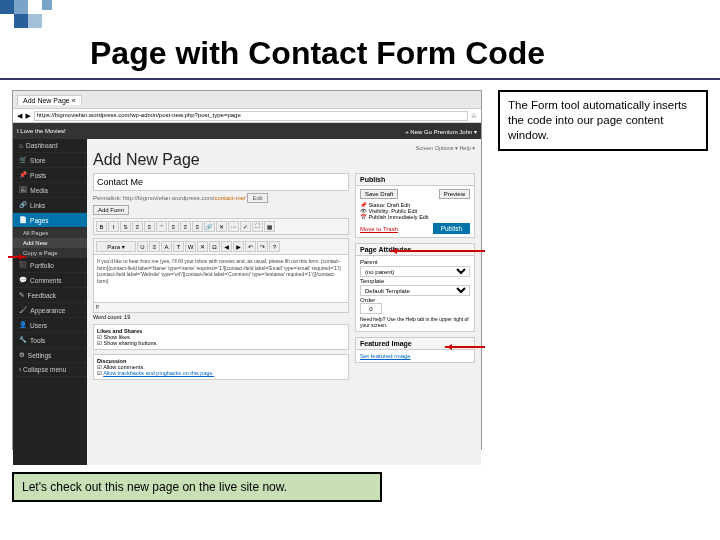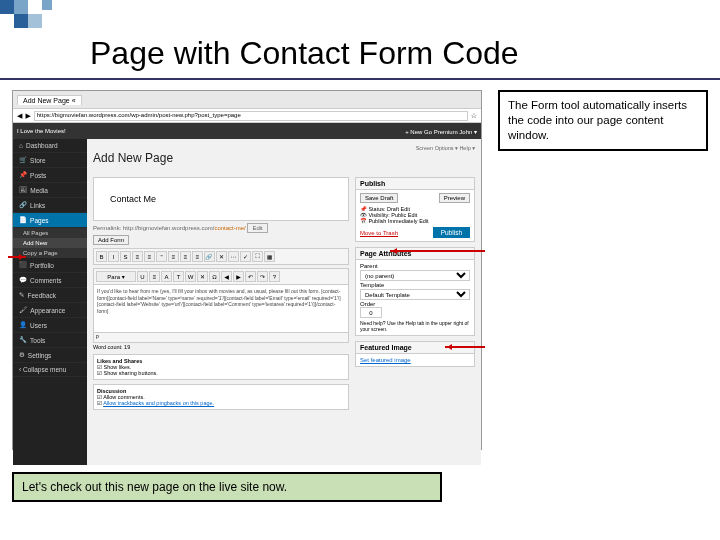--- a/index.html
+++ b/index.html
@@ -4,58 +4,58 @@
 <style>
 *{box-sizing:border-box;margin:0;padding:0}
 body{font-family:Arial,sans-serif;background:#fff;width:720px;height:540px;position:relative;overflow:hidden}
 .deco{position:absolute;top:0;left:0;width:90px;height:35px}
 .sq{position:absolute;background:#2a6099}
 .sq1{left:0;top:0;width:14px;height:14px}
 .sq2{left:14px;top:0;width:14px;height:14px;background:#7aa5c9}
 .sq3{left:14px;top:14px;width:14px;height:14px}
 .sq4{left:28px;top:14px;width:14px;height:14px;background:#a3c1d9}
 .sq5{left:42px;top:0;width:10px;height:10px;background:#7aa5c9}
-.title{position:absolute;top:35px;left:90px;font-size:32px;font-weight:400;color:#000}
+.title{position:absolute;top:35px;left:90px;font-size:32px;font-weight:700;color:#000}
 .hr{position:absolute;top:78px;left:0;width:720px;height:2px;background:#336}
 .screenshot{position:absolute;top:90px;left:12px;width:470px;height:360px;border:1px solid #999;background:#f7f7f7;font-size:7px}
 .browser-bar{height:18px;background:#e8e8e8;border-bottom:1px solid #ccc;display:flex;align-items:center;padding:0 4px;gap:3px}
 .tab{background:#fff;border:1px solid #ccc;border-bottom:none;padding:1px 5px;font-size:7px}
 .url-bar{height:14px;background:#fff;border-bottom:1px solid #ccc;display:flex;align-items:center;padding:0 4px;gap:3px}
 .url-input{flex:1;border:1px solid #ccc;height:10px;font-size:6px;padding:0 2px}
 .wp-area{display:flex;height:326px}
 .wp-sidebar{width:74px;background:#222;color:#ccc;font-size:6.5px}
 .wp-header{height:16px;background:#333;display:flex;align-items:center;padding:0 4px;color:#fff;justify-content:space-between;font-size:6px}
 .sb-item{padding:3px 6px;display:flex;align-items:center;gap:3px;border-bottom:1px solid #2a2a2a}
 .sb-item.active{background:#0073aa;color:#fff}
 .sb-sub{background:#333;padding:2px 10px;font-size:6px}
 .sb-sub.hl{background:#444;color:#fff}
 .wp-main{flex:1;background:#f1f1f1;padding:6px;position:relative}
-.wp-h1{font-size:12px;color:#222;margin-bottom:12px}
+.wp-h1{font-size:16px;color:#222;margin-bottom:4px}
 .wp-row{display:flex;gap:6px}
 .wp-content{flex:1}
 .wp-side{width:120px}
-.title-input{width:100%;border:1px solid #ccc;padding:16px;font-size:9px;background:#fff}
+.title-input{width:100%;border:1px solid #ccc;padding:3px;font-size:9px;background:#fff}
 .permalink{font-size:6px;color:#666;margin:2px 0}
 .permalink .pl{color:#c60}
 .toolbar{background:#f5f5f5;border:1px solid #ccc;padding:2px;display:flex;gap:1px;flex-wrap:wrap;margin-top:3px}
 .tb-btn{width:11px;height:11px;background:#eee;border:1px solid #ccc;font-size:6px;display:flex;align-items:center;justify-content:center}
 .editor{border:1px solid #ccc;border-top:none;background:#fff;height:48px;padding:3px;font-size:5px;color:#444;line-height:1.3;overflow:hidden}
 .status-bar{border:1px solid #ccc;border-top:none;background:#f5f5f5;height:10px;font-size:5px;padding:0 2px;display:flex;justify-content:space-between}
 .metabox{background:#fff;border:1px solid #ccc;margin-bottom:5px}
 .mb-head{background:#f5f5f5;border-bottom:1px solid #ccc;padding:2px 4px;font-size:7px;font-weight:bold}
 .mb-body{padding:3px 4px;font-size:6px}
 .btn-gray{background:#f0f0f0;border:1px solid #aaa;padding:1px 4px;font-size:6px;display:inline-block}
 .btn-blue{background:#0073aa;color:#fff;border:none;padding:2px 8px;font-size:6.5px}
 .pub-row{display:flex;justify-content:space-between;align-items:center;margin-top:3px}
 .sel{width:100%;border:1px solid #ccc;font-size:6px;height:11px;margin:1px 0;background:#fff}
 .order-input{width:22px;border:1px solid #ccc;font-size:6px;height:11px;text-align:center}
 .discussion{background:#fff;border:1px solid #ccc;margin-top:4px;padding:3px;font-size:5.5px}
 .callouts{position:absolute;top:90px;right:12px;width:210px;display:flex;flex-direction:column;gap:6px}
 .callout{border:2px solid #000;background:#fff;padding:6px 8px;font-size:11.5px;line-height:1.3}
-.bottom-note{position:absolute;left:12px;top:472px;width:430px;border:2px solid #000;background:#c9dfb6;padding:6px 8px;font-size:12px}
+.bottom-note{position:absolute;left:12px;top:472px;width:370px;border:2px solid #000;background:#c9dfb6;padding:6px 8px;font-size:12px}
 .arrow{position:absolute;background:#c00;height:1.5px}
 .arrow::after{content:"";position:absolute;right:-1px;top:-2px;border:3px solid transparent;border-left:5px solid #c00}
 .ar1{top:256px;left:8px;width:18px}
 .ar2{top:250px;left:390px;width:95px}
 .ar2::after{left:-1px;right:auto;border:3px solid transparent;border-right:5px solid #c00}
 .ar3{top:346px;left:445px;width:40px}
 .ar3::after{left:-1px;right:auto;border:3px solid transparent;border-right:5px solid #c00}
 .link{color:#06c;text-decoration:underline}
 </style>
 </head>

